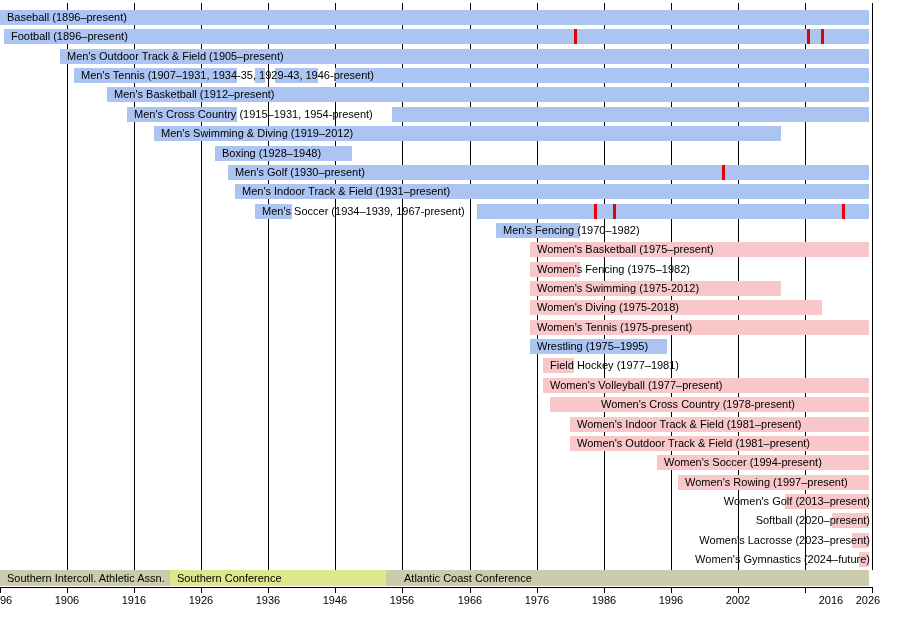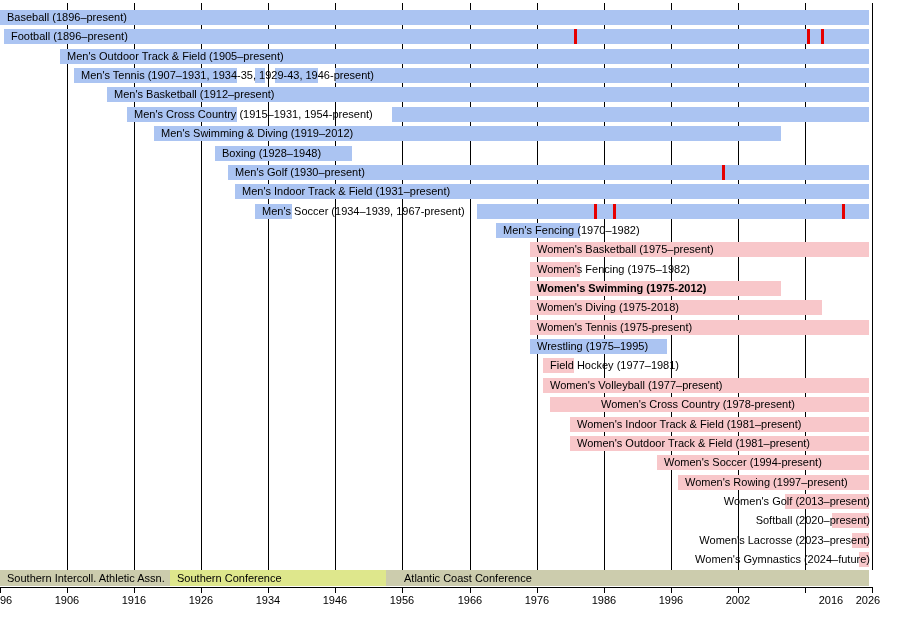--- a/index.html
+++ b/index.html
@@ -80,21 +80,21 @@
       <div class="champ" style="top: 204px; left: 613px; background: rgb(230, 0, 0);"></div>
       <div class="champ" style="top: 204px; left: 842px; background: rgb(230, 0, 0);"></div>
       <div class="rowlabel" style="top: 204px; left: 262px;">Men's Soccer (1934–1939, 1967-present)</div>
       <div class="bar" style="top: 223px; left: 496px; width: 84px; background: rgb(171, 196, 242);"></div>
       <div class="rowlabel" style="top: 223px; left: 503px;">Men's Fencing (1970–1982)</div>
       <div class="bar" style="top: 242px; left: 530px; width: 339px; background: rgb(248, 199, 202);"></div>
       <div class="rowlabel" style="top: 242px; left: 537px;">Women's Basketball (1975–present)</div>
       <div class="bar" style="top: 262px; left: 530px; width: 50px; background: rgb(248, 199, 202);"></div>
       <div class="rowlabel" style="top: 262px; left: 537px;">Women's Fencing (1975–1982)</div>
       <div class="bar" style="top: 281px; left: 530px; width: 251px; background: rgb(248, 199, 202);"></div>
-      <div class="rowlabel" style="top: 281px; left: 537px; font-weight: bold;">Women's Swimming (1975-2012)</div>
+      <div class="rowlabel" style="top: 281px; left: 537px;">Women's Swimming (1975-2012)</div>
       <div class="bar" style="top: 300px; left: 530px; width: 292px; background: rgb(248, 199, 202);"></div>
       <div class="rowlabel" style="top: 300px; left: 537px;">Women's Diving (1975-2018)</div>
       <div class="bar" style="top: 320px; left: 530px; width: 339px; background: rgb(248, 199, 202);"></div>
       <div class="rowlabel" style="top: 320px; left: 537px;">Women's Tennis (1975-present)</div>
       <div class="bar" style="top: 339px; left: 530px; width: 137px; background: rgb(171, 196, 242);"></div>
       <div class="rowlabel" style="top: 339px; left: 537px;">Wrestling (1975–1995)</div>
       <div class="bar" style="top: 358px; left: 543px; width: 31px; background: rgb(248, 199, 202);"></div>
       <div class="rowlabel" style="top: 358px; left: 550px;">Field Hockey (1977–1981)</div>
       <div class="bar" style="top: 378px; left: 543px; width: 326px; background: rgb(248, 199, 202);"></div>
       <div class="rowlabel" style="top: 378px; left: 550px;">Women's Volleyball (1977–present)</div>
@@ -129,21 +129,21 @@
     <div class="baseline"></div>
   <div class="tick" style="left: 0px;"></div>
       <div class="ticklabel" style="left: -22px;">1896</div>
       <div class="tick" style="left: 67px;"></div>
       <div class="ticklabel" style="left: 45px;">1906</div>
       <div class="tick" style="left: 134px;"></div>
       <div class="ticklabel" style="left: 112px;">1916</div>
       <div class="tick" style="left: 201px;"></div>
       <div class="ticklabel" style="left: 179px;">1926</div>
       <div class="tick" style="left: 268px;"></div>
-      <div class="ticklabel" style="left: 246px;">1934</div>
+      <div class="ticklabel" style="left: 246px;">1936</div>
       <div class="tick" style="left: 335px;"></div>
       <div class="ticklabel" style="left: 313px;">1946</div>
       <div class="tick" style="left: 402px;"></div>
       <div class="ticklabel" style="left: 380px;">1956</div>
       <div class="tick" style="left: 470px;"></div>
       <div class="ticklabel" style="left: 448px;">1966</div>
       <div class="tick" style="left: 537px;"></div>
       <div class="ticklabel" style="left: 515px;">1976</div>
       <div class="tick" style="left: 604px;"></div>
       <div class="ticklabel" style="left: 582px;">1986</div>

